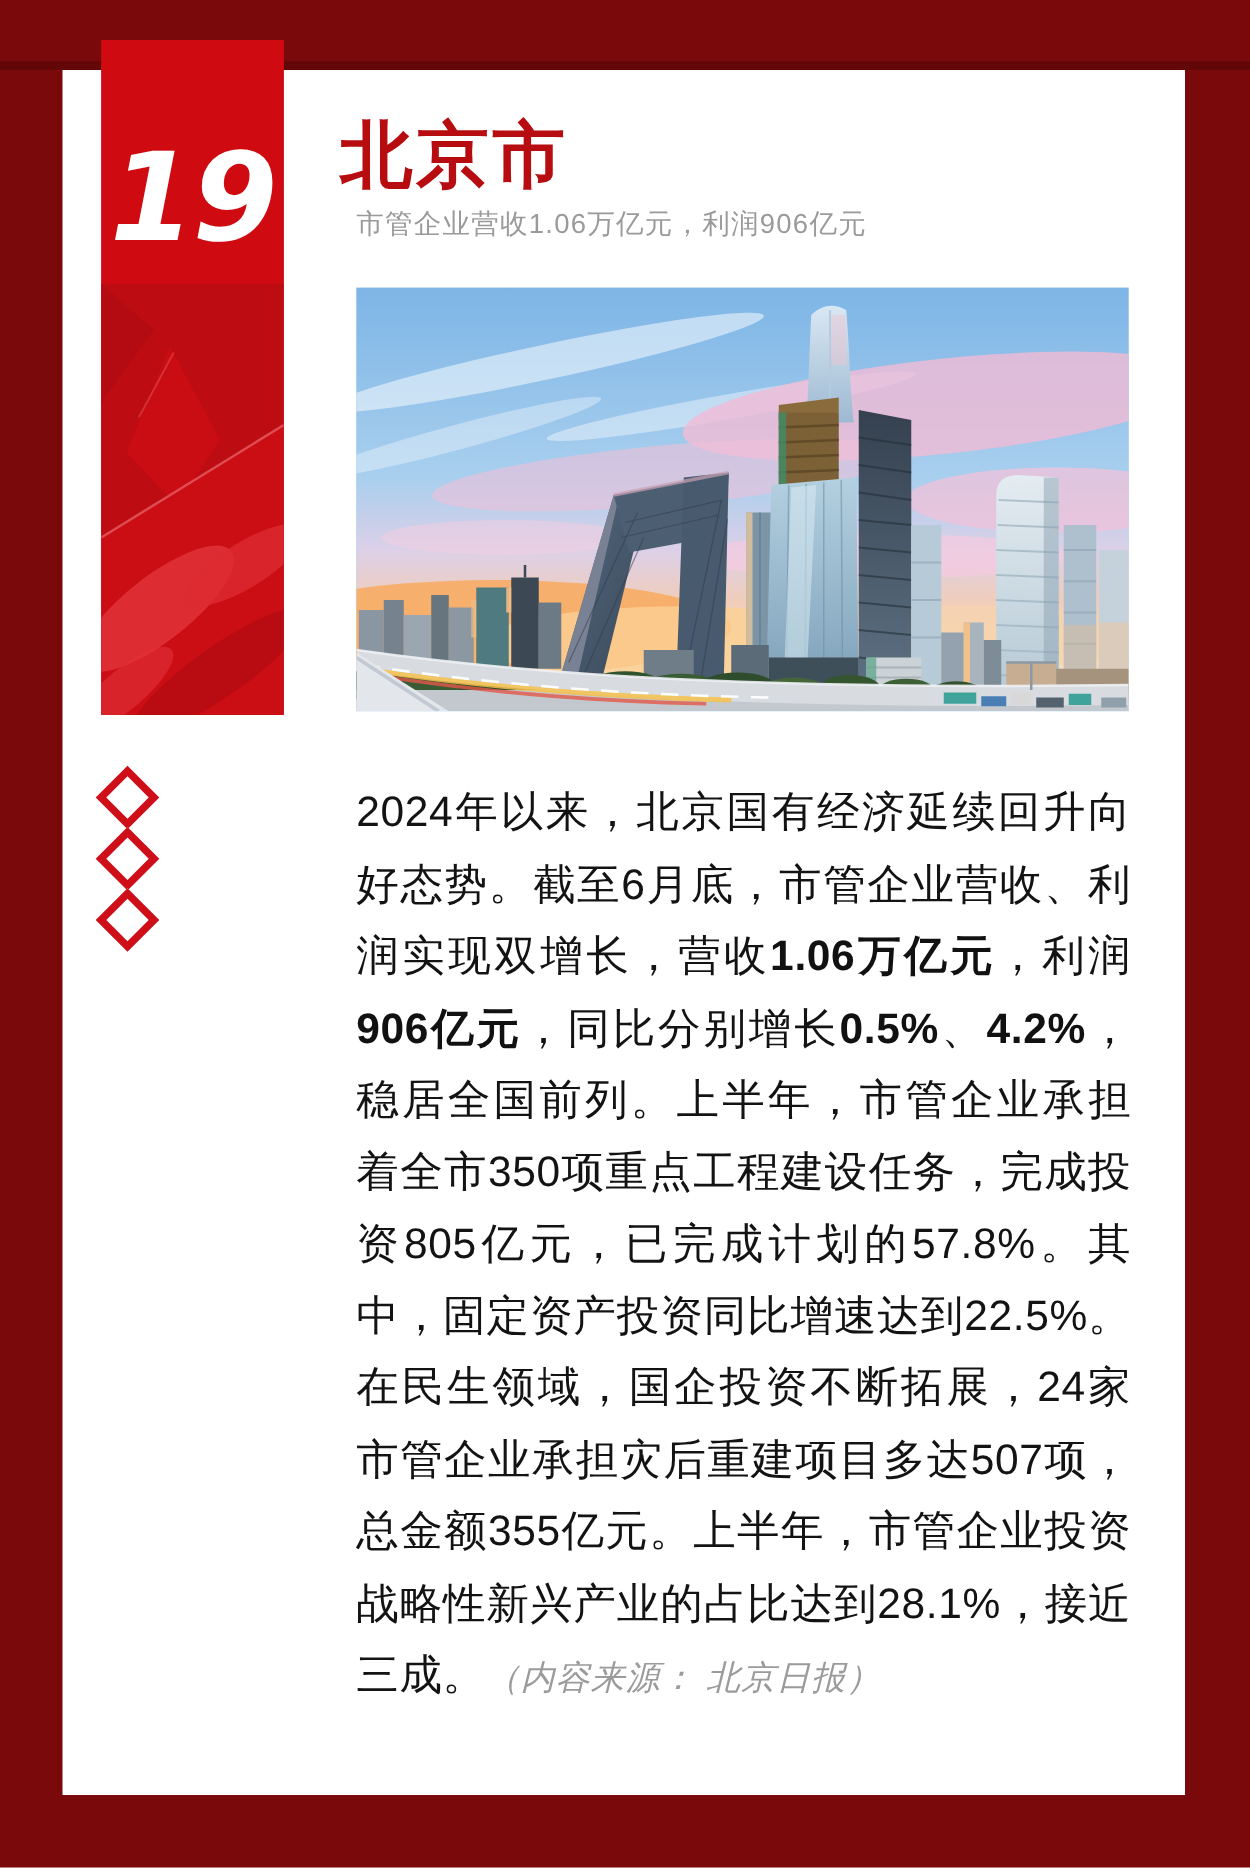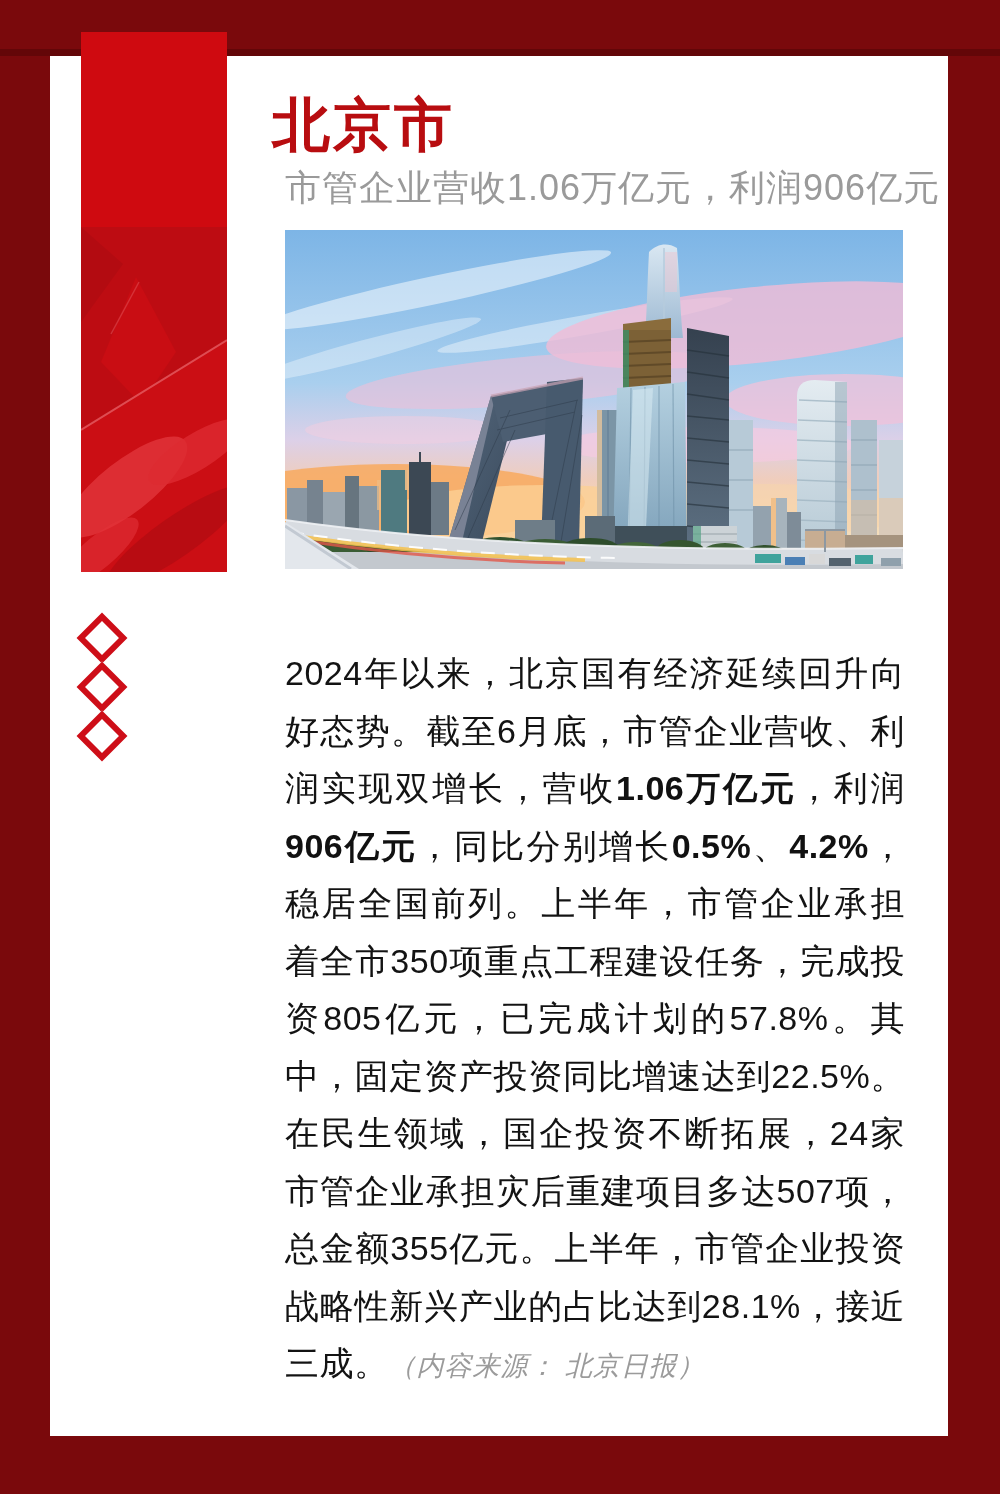--- a/index.html
+++ b/index.html
@@ -27,37 +27,37 @@
     font-size:98px;line-height:1;font-weight:bold;font-style:italic;
     color:#ffffff;z-index:4;letter-spacing:-2px;
   }
   .page-title{
     position:absolute;left:272px;top:92px;margin:0;z-index:4;
     font-size:58px;line-height:1.15;font-weight:bold;color:#b80d10;
     letter-spacing:3px;
   }
   .page-subtitle{
     position:absolute;left:285px;top:166px;z-index:4;
-    font-size:36px;line-height:1.2;color:#9a9a9a;letter-spacing:1px;
+    font-size:22px;line-height:1.2;color:#9a9a9a;letter-spacing:1px;
   }
   .photo{
     position:absolute;left:285px;top:230px;width:618px;height:339px;
     z-index:4;overflow:hidden;background:#a9cfee;
   }
   .photo svg{display:block;width:618px;height:339px;}
   .bullets{
     position:absolute;left:82px;top:620px;width:40px;z-index:4;
     display:flex;flex-direction:column;align-items:center;
   }
   .diamond{
     width:24px;height:24px;border:6px solid #ce0e18;background:#ffffff;
     transform:rotate(45deg);margin-bottom:13px;
   }
   .article{
-    position:absolute;left:285px;top:645px;width:620px;margin:0;z-index:4;
+    position:absolute;left:285px;top:622px;width:620px;margin:0;z-index:4;
     font-size:34px;line-height:57.5px;color:#131313;
     text-align:justify;text-justify:inter-ideograph;
     letter-spacing:0.5px;
   }
   .article .hl{font-weight:bold;color:#111111;}
   .article .source{
     font-size:27px;color:#9b9b9b;font-style:italic;letter-spacing:1px;
   }
 </style>
 </head>
@@ -73,20 +73,21 @@
     <polygon points="0,195 0,290 42,232" fill="#b00b11" opacity="0.8"></polygon>
     <polygon points="20,330 55,245 95,320 60,372" fill="#c90d13"></polygon>
     <path d="M30,302 L58,250" stroke="#e2555b" stroke-width="1.5" opacity="0.5" fill="none"></path>
     <polygon points="0,398 146,308 146,540 0,540" fill="#cb0e14"></polygon>
     <path d="M146,308 L0,398" stroke="#e9686d" stroke-width="2" opacity="0.7" fill="none"></path>
     <ellipse cx="45" cy="455" rx="75" ry="26" fill="#e03238" opacity="0.85" transform="rotate(-38 45 455)"></ellipse>
     <ellipse cx="115" cy="420" rx="55" ry="18" fill="#dd2a31" opacity="0.8" transform="rotate(-32 115 420)"></ellipse>
     <ellipse cx="95" cy="505" rx="85" ry="20" fill="#a90b10" opacity="0.55" transform="rotate(-35 95 505)"></ellipse>
     <ellipse cx="18" cy="520" rx="50" ry="16" fill="#e23238" opacity="0.6" transform="rotate(-40 18 520)"></ellipse>
   </svg>
+  <div class="banner-number">19</div>
 </div>
 
 <h1 class="page-title">北京市</h1>
 <div class="page-subtitle">市管企业营收1.06万亿元，利润906亿元</div>
 
 <div class="photo">
   <svg viewBox="0 0 618 339" preserveAspectRatio="none">
     <defs>
       <linearGradient id="skyG" x1="0" y1="0" x2="0" y2="1">
         <stop offset="0" stop-color="#7db5e6"></stop>

